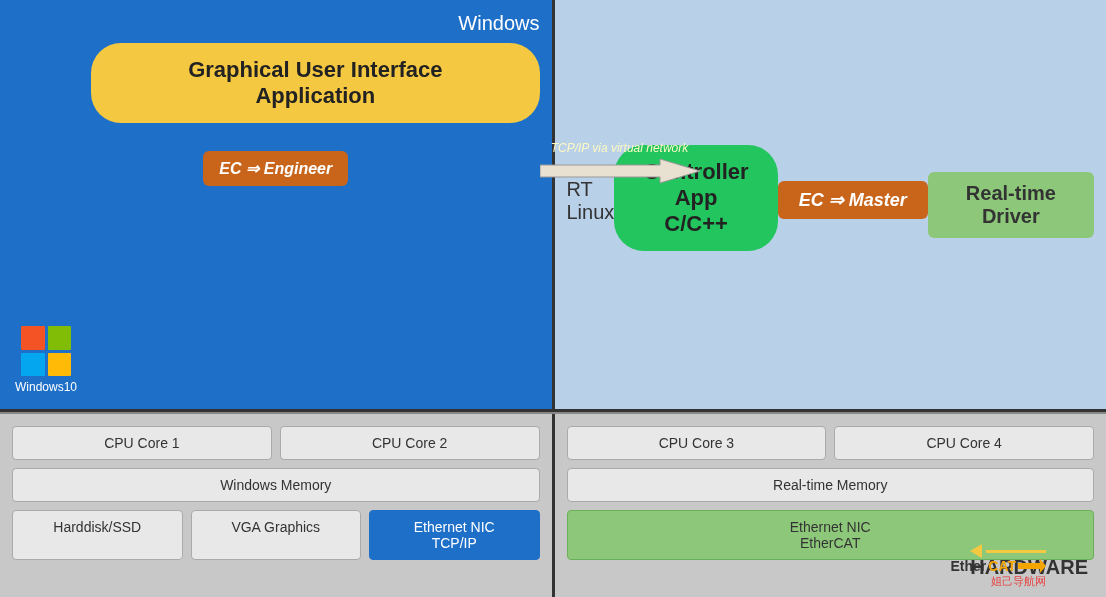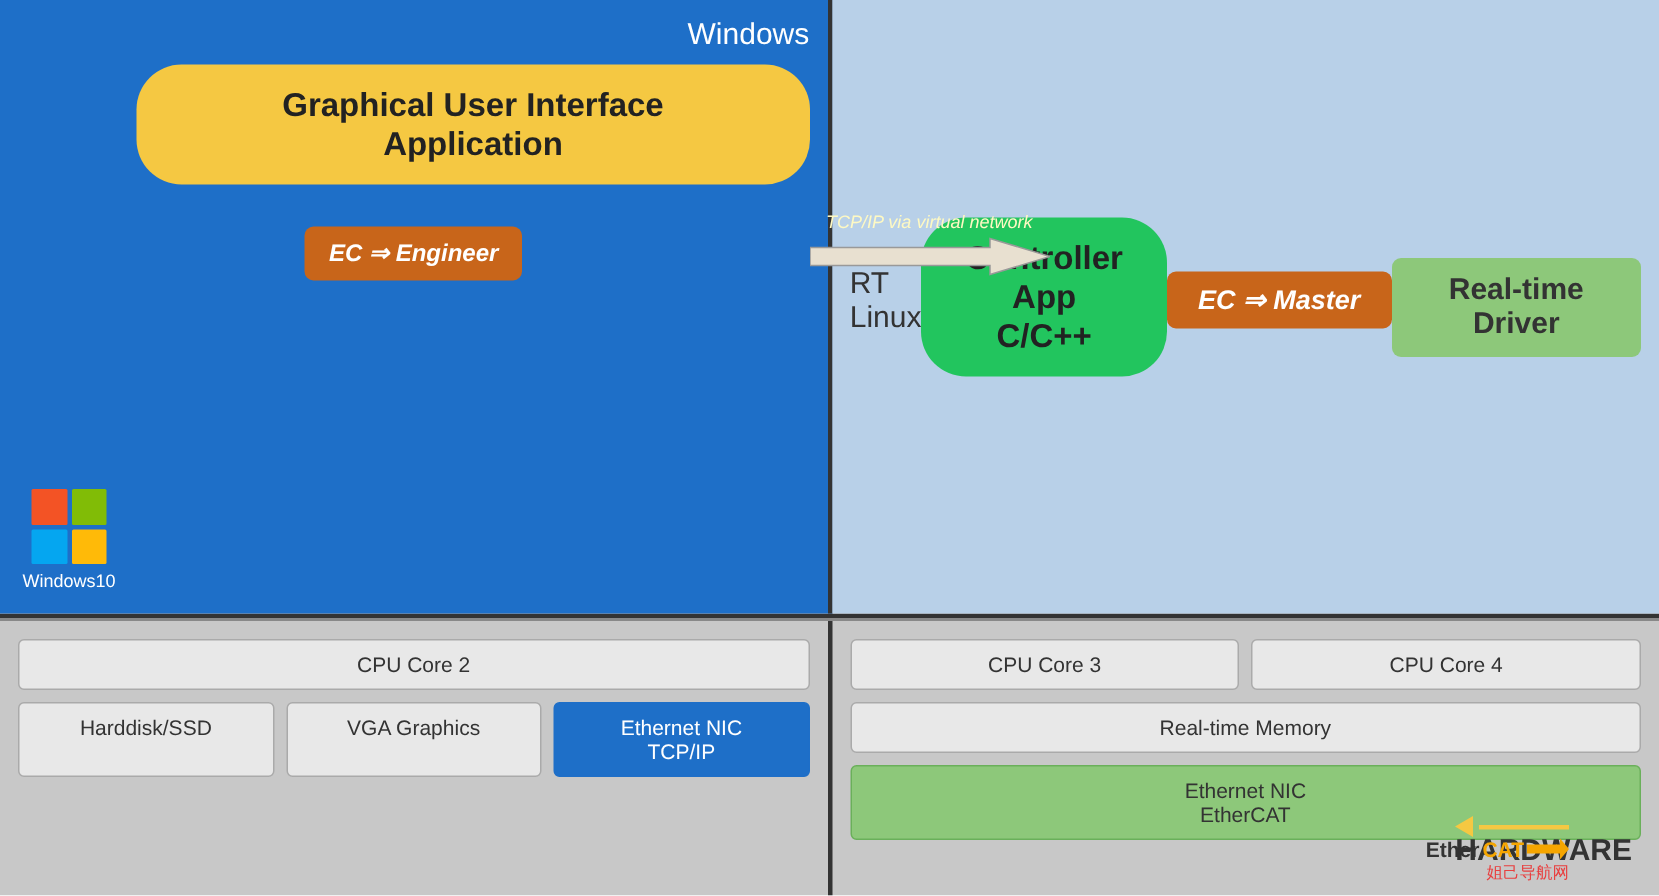--- a/index.html
+++ b/index.html
@@ -361,22 +361,24 @@
         <span>EC ⇒ <em>Master</em></span>
       </div>
       <div class="realtime-driver-box">Real-time Driver</div>
     </div>
   </div>
 
   <div class="bottom-section">
 
     <div class="hw-left">
       <div class="hw-row">
+        <div class="hw-box">CPU Core 1</div>
         <div class="hw-box">CPU Core 2</div>
       </div>
+      <div class="hw-box-full">Windows Memory</div>
       <div class="hw-row">
         <div class="hw-box">Harddisk/SSD</div>
         <div class="hw-box">VGA Graphics</div>
         <div class="hw-box blue">Ethernet NIC<br>TCP/IP</div>
       </div>
     </div>
 
     <div class="hw-right">
       <div class="hw-row">
         <div class="hw-box">CPU Core 3</div>

